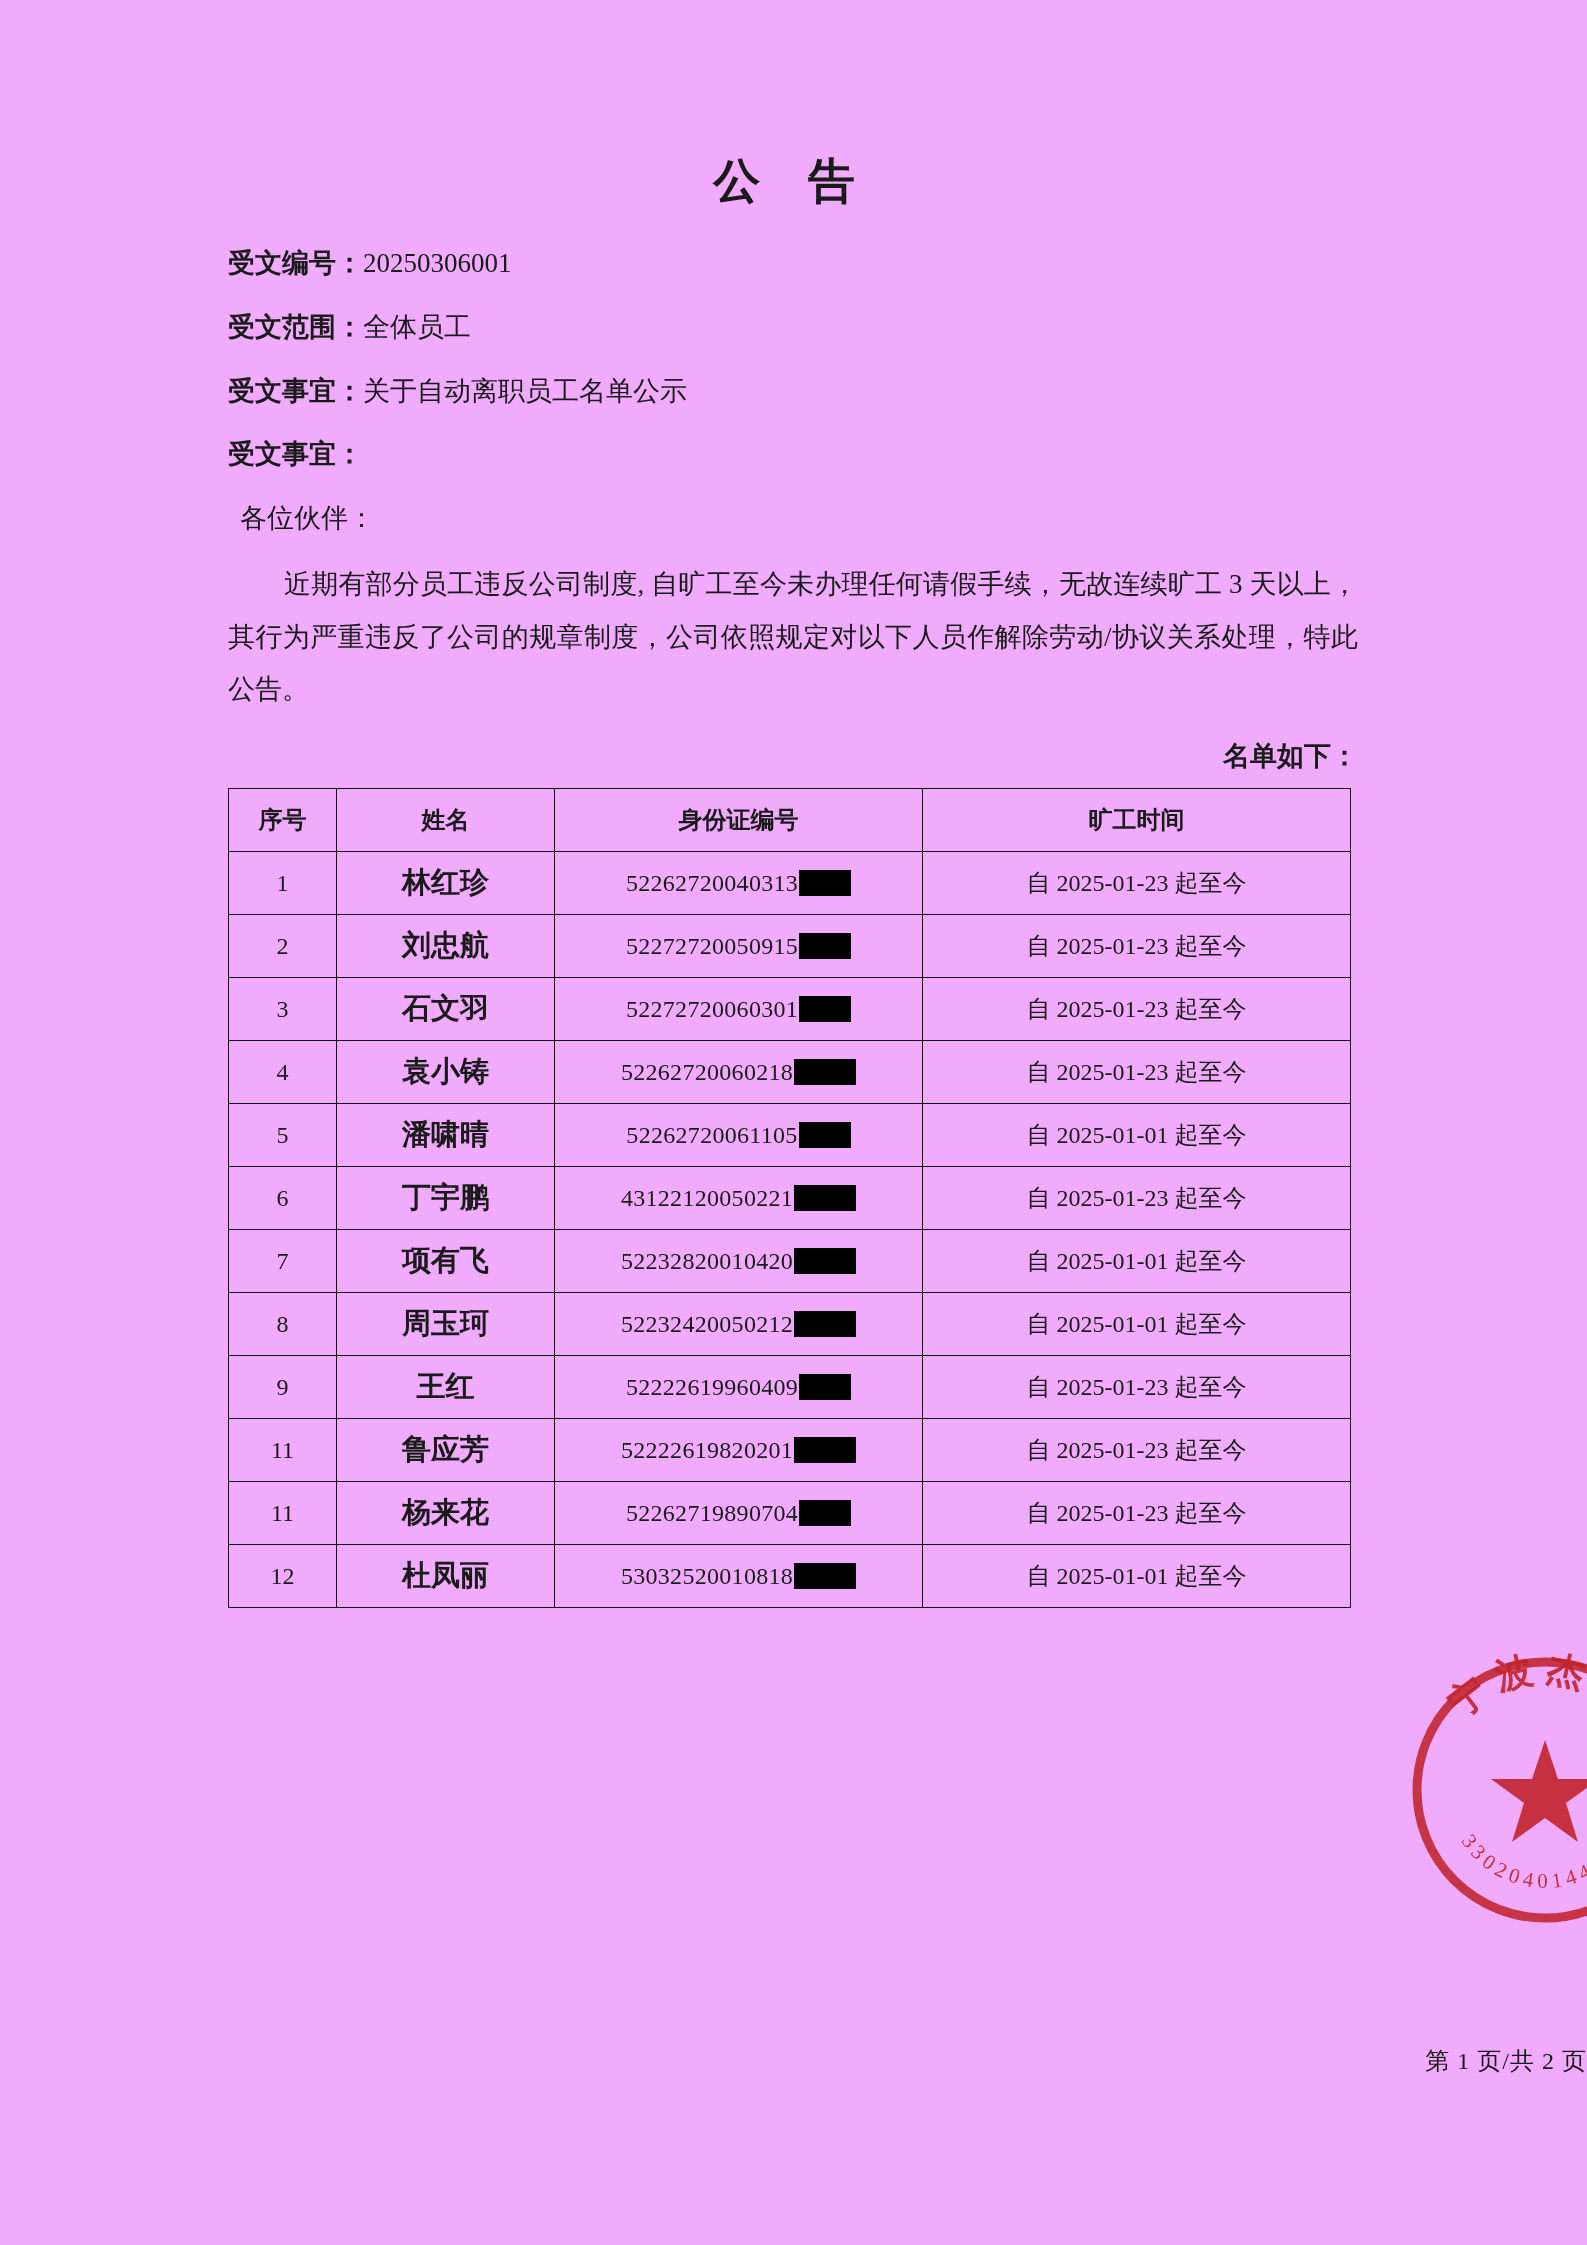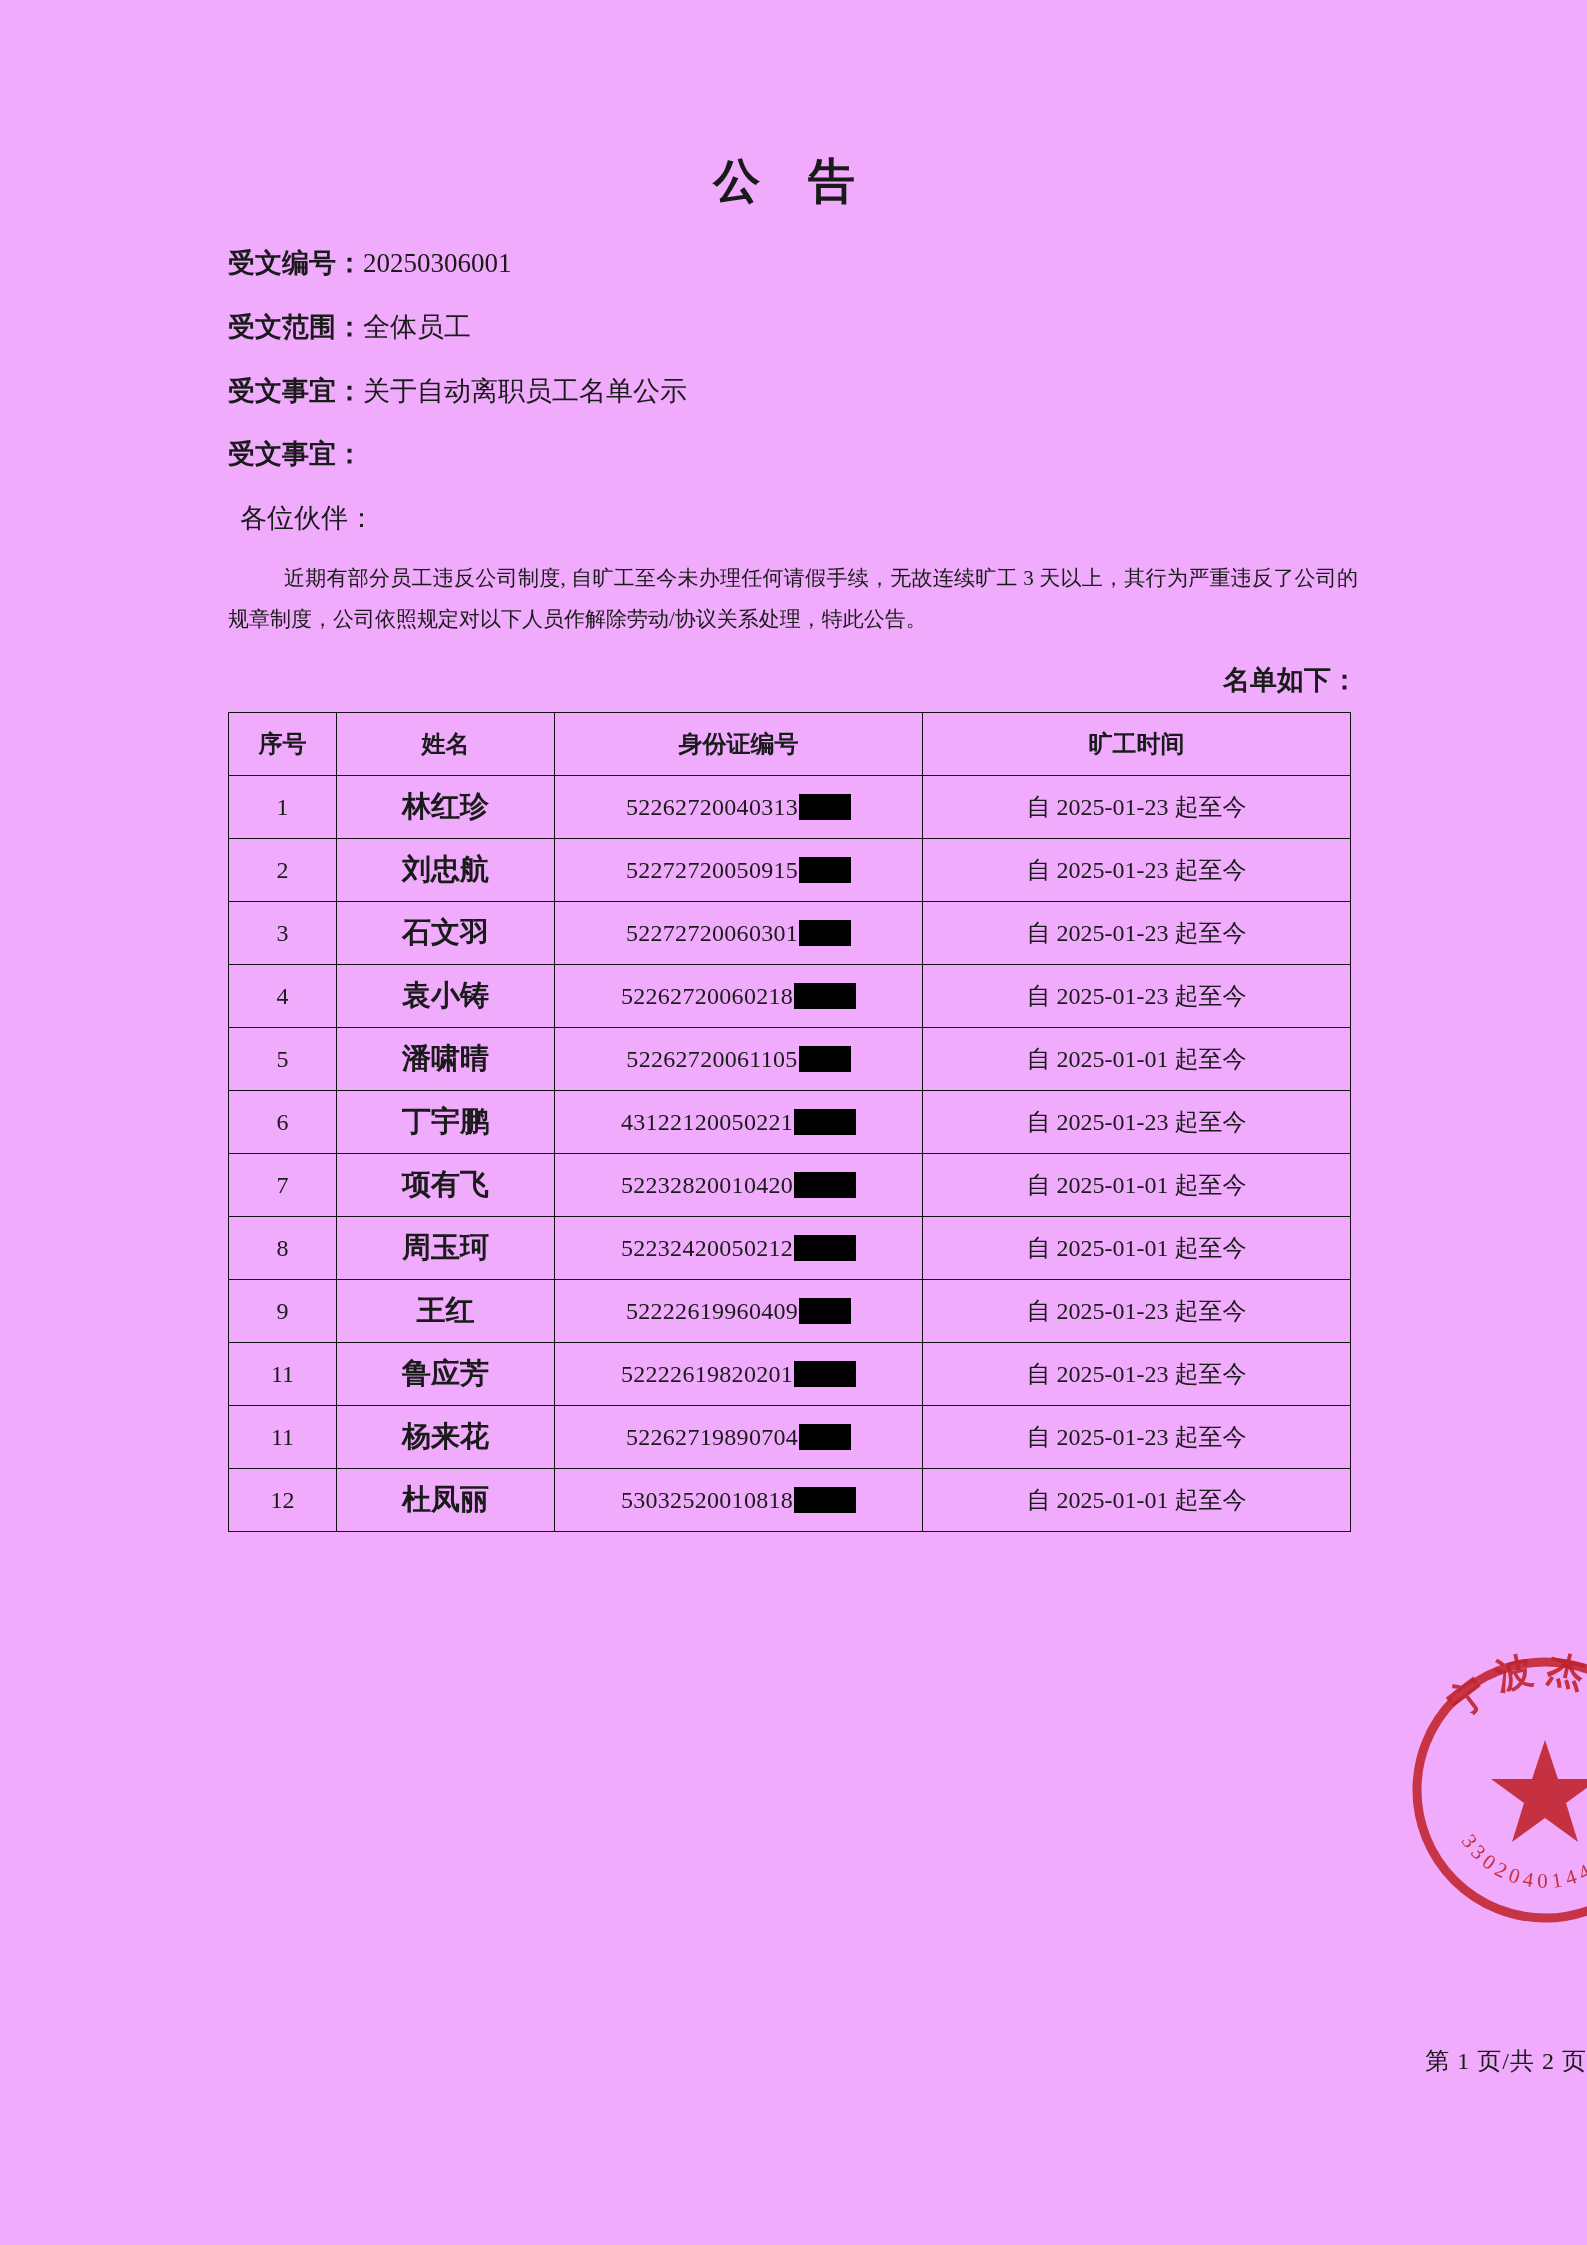--- a/index.html
+++ b/index.html
@@ -48,21 +48,21 @@
   }
   .field-value {
     font-weight: normal;
     font-size: 27px;
   }
   .salutation {
     font-size: 27px;
     margin: 0 0 22px 12px;
   }
   .body-para {
-    font-size: 21px;
+    font-size: 27px;
     line-height: 1.95;
     text-align: justify;
     text-justify: inter-ideograph;
     margin: 0 0 22px 0;
     text-indent: 56px;
   }
   .list-label {
     font-size: 27px;
     font-weight: bold;
     margin: 0 0 14px 0;

